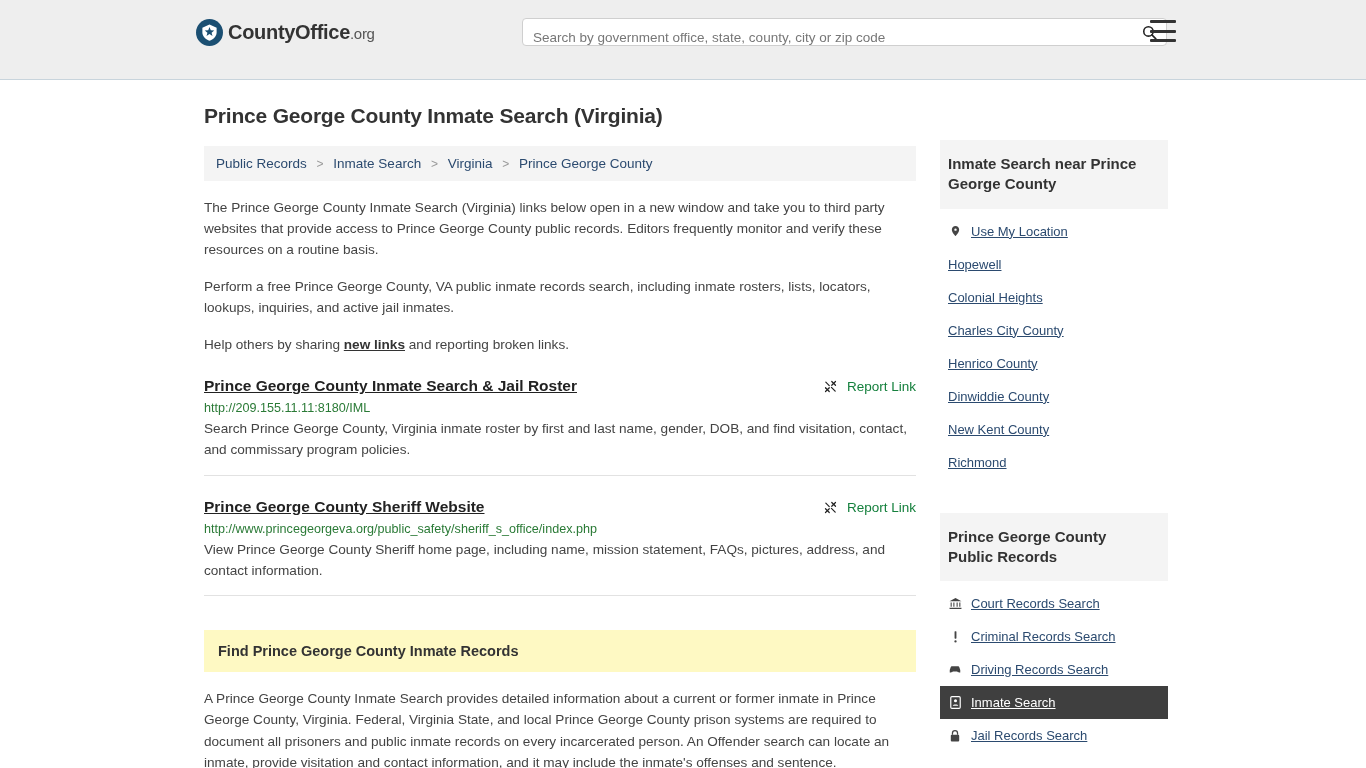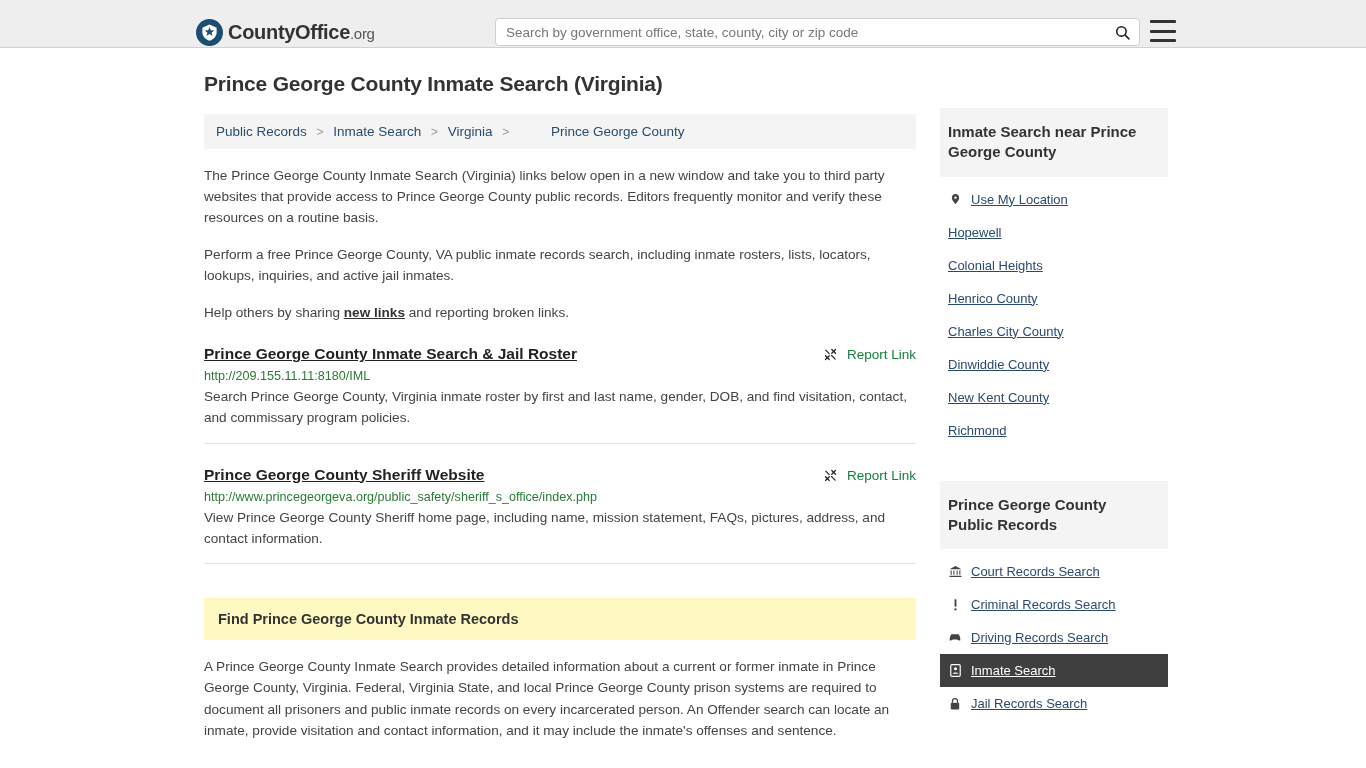--- a/index.html
+++ b/index.html
@@ -7,21 +7,21 @@
     margin: 0; padding: 0;
     width: 1366px; height: 768px;
     background: #ffffff;
     font-family: "Liberation Sans", sans-serif;
     color: #333333;
     overflow: hidden;
   }
 
   
   .header {
-    height: 48px;
+    height: 80px;
     background: #eeeeee;
     border-bottom: 1px solid #c8d4dc;
     display: flex;
     align-items: center;
     position: relative;
   }
   .logo {
     position: absolute;
     left: 196px;
     top: 19px;
@@ -40,29 +40,29 @@
   .logo-text {
     font-size: 20px;
     letter-spacing: -0.3px;
   }
   .logo-county { color: #333333; font-weight: 700; }
   .logo-office { color: #333333; font-weight: 700; }
   .logo-dotorg { color: #555555; font-weight: 400; font-size: 15px; }
 
   .search-wrap {
     position: absolute;
-    left: 495px;
+    left: 522px;
     top: 18px;
     width: 645px;
     height: 28px;
     background: #ffffff;
     border: 1px solid #cfcfcf;
     border-radius: 4px;
     display: flex;
-    align-items: center;
+    align-items: flex-end;
   }
   .search-input {
     flex: 1;
     border: none;
     outline: none;
     font-size: 13.5px;
     color: #555;
     padding: 0 10px;
     background: transparent;
     font-family: "Liberation Sans", sans-serif;
@@ -122,21 +122,21 @@
     background: #f4f4f4;
     padding: 10px 12px;
     font-size: 13.5px;
     color: #555;
   }
   .breadcrumb a {
     color: #2b4a6f;
     text-decoration: none;
   }
   .breadcrumb .sep { color: #999; margin: 0 6px; font-size: 12px; }
-  .breadcrumb .current { color: #2b4a6f; margin-left: 32px; }
+  .breadcrumb .current { color: #2b4a6f; }
 
   .para {
     font-size: 13.6px;
     line-height: 1.55;
     color: #444;
     margin: 16px 0 0 0;
   }
   .para a { color: #333; text-decoration: underline; font-weight: 600; }
 
   
@@ -344,24 +344,24 @@
           <span class="lbl">Use My Location</span>
         </div>
 
         <div class="side-item no-icon">
           <span class="lbl">Hopewell</span>
         </div>
         <div class="side-item no-icon">
           <span class="lbl">Colonial Heights</span>
         </div>
         <div class="side-item no-icon">
+          <span class="lbl">Charles City County</span>
+        </div>
+        <div class="side-item no-icon">
           <span class="lbl">Henrico County</span>
-        </div>
-        <div class="side-item no-icon">
-          <span class="lbl">Charles City County</span>
         </div>
         <div class="side-item no-icon">
           <span class="lbl">Dinwiddie County</span>
         </div>
         <div class="side-item no-icon">
           <span class="lbl">New Kent County</span>
         </div>
         <div class="side-item no-icon">
           <span class="lbl">Richmond</span>
         </div>

